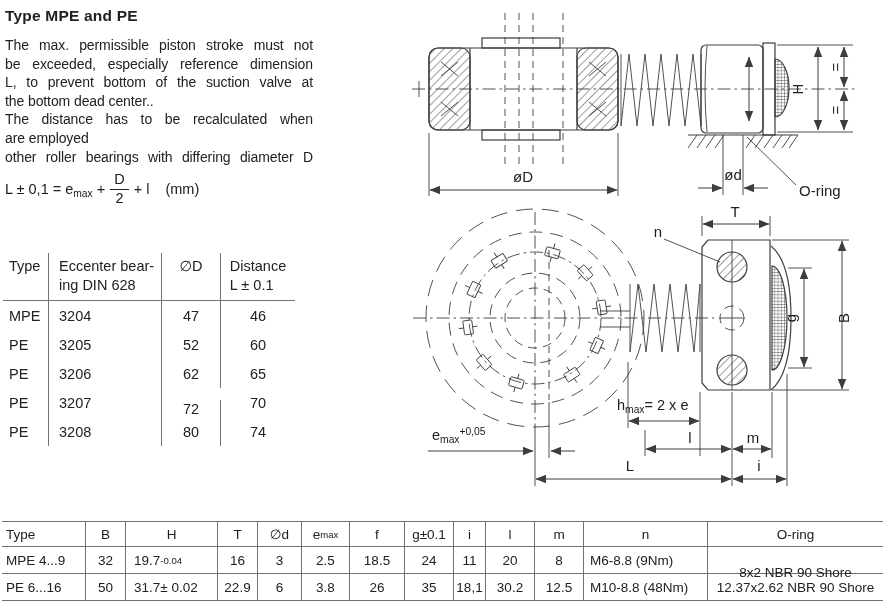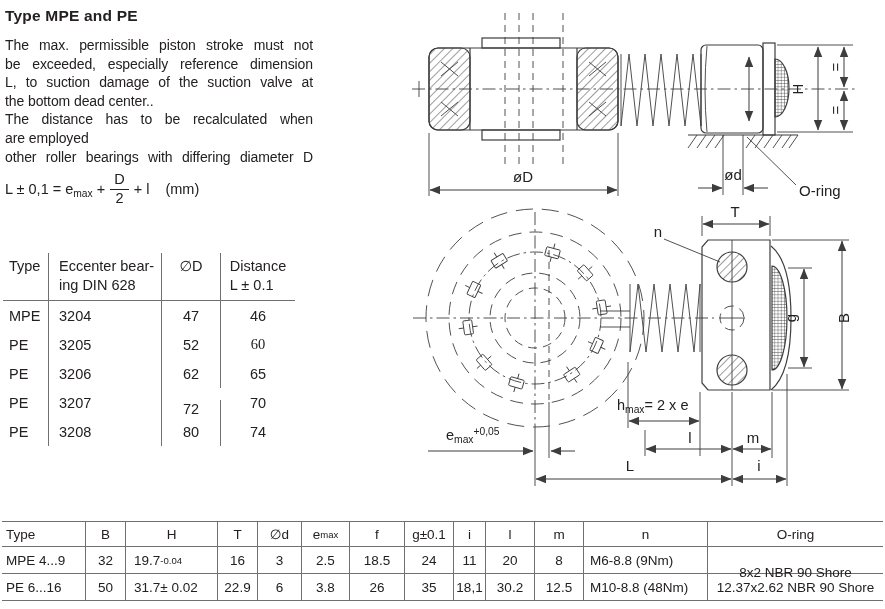--- a/index.html
+++ b/index.html
@@ -39,21 +39,21 @@
   .dd{stroke-dasharray:13 4 2.5 4}
 </style>
 </head>
 <body>
 
 <div id="title" class="abs">Type MPE and PE</div>
 
 <div id="para" class="abs">
     <div class="pline">The max. permissible piston stroke must not</div>
     <div class="pline">be exceeded, especially reference dimension</div>
-    <div class="pline">L, to suction damage of the suction valve at</div>
+    <div class="pline">L, to prevent bottom of the suction valve at</div>
     <div class="pline noj">the bottom dead center..</div>
     <div class="pline">The distance has to be recalculated when</div>
     <div class="pline noj">are employed</div>
     <div class="pline">other roller bearings with differing diameter D</div>
   </div>
 
 <div id="formula" class="abs">
   <span>L ± 0,1 = e<span class="sub">max</span> +</span>
   <span class="frac">
     <span class="fnum">D</span>
@@ -70,21 +70,21 @@
     <div class="cell h1" style="justify-content: center;">∅D</div>
     <div class="cell h1" style="justify-content: center;">Distance
 L ± 0.1</div>
     <div class="cell d1" style="justify-content: flex-start; padding-left: 6px;">MPE</div>
     <div class="cell d1" style="justify-content: flex-start; padding-left: 10px;">3204</div>
     <div class="cell d1" style="justify-content: center;">47</div>
     <div class="cell d1" style="justify-content: center;">46</div>
     <div class="cell d1" style="justify-content: flex-start; padding-left: 6px;">PE</div>
     <div class="cell d1" style="justify-content: flex-start; padding-left: 10px;">3205</div>
     <div class="cell d1" style="justify-content: center;">52</div>
-    <div class="cell d1" style="justify-content: center; font-family: Liberation Serif, serif;">60</div>
+    <div class="cell d1" style="justify-content: center;">60</div>
     <div class="cell d1" style="justify-content: flex-start; padding-left: 6px;">PE</div>
     <div class="cell d1" style="justify-content: flex-start; padding-left: 10px;">3206</div>
     <div class="cell d1" style="justify-content: center;">62</div>
     <div class="cell d1" style="justify-content: center;">65</div>
     <div class="cell d1" style="justify-content: flex-start; padding-left: 6px;">PE</div>
     <div class="cell d1" style="justify-content: flex-start; padding-left: 10px;">3207</div>
     <div class="cell d1" style="justify-content: center; margin-top: 12px;">72</div>
     <div class="cell d1" style="justify-content: center;">70</div>
     <div class="cell d1" style="justify-content: flex-start; padding-left: 6px;">PE</div>
     <div class="cell d1" style="justify-content: flex-start; padding-left: 10px;">3208</div>
@@ -277,14 +277,14 @@
       <text x="658" y="237" text-anchor="middle">n</text>
       <text x="796" y="318" text-anchor="middle" transform="rotate(-90 796 318)">g</text>
       <text x="849" y="318" text-anchor="middle" transform="rotate(-90 849 318)">B</text>
       <text x="690" y="443" text-anchor="middle">l</text>
       <text x="753" y="443" text-anchor="middle">m</text>
       <text x="630" y="471" text-anchor="middle">L</text>
       <text x="759" y="471" text-anchor="middle">i</text>
     </g>
   </svg>
   <div class="dlabel" style="left:207px;top:397px">h<span class="sub">max</span>= 2 x e</div>
-  <div class="dlabel" style="left:36px;top:426px">e<span class="sub">max</span><span class="sup">+0,05</span></div>
+  <div class="dlabel" style="left:22px;top:426px">e<span class="sub">max</span><span class="sup">+0,05</span></div>
 </div>
 
 </body></html>

